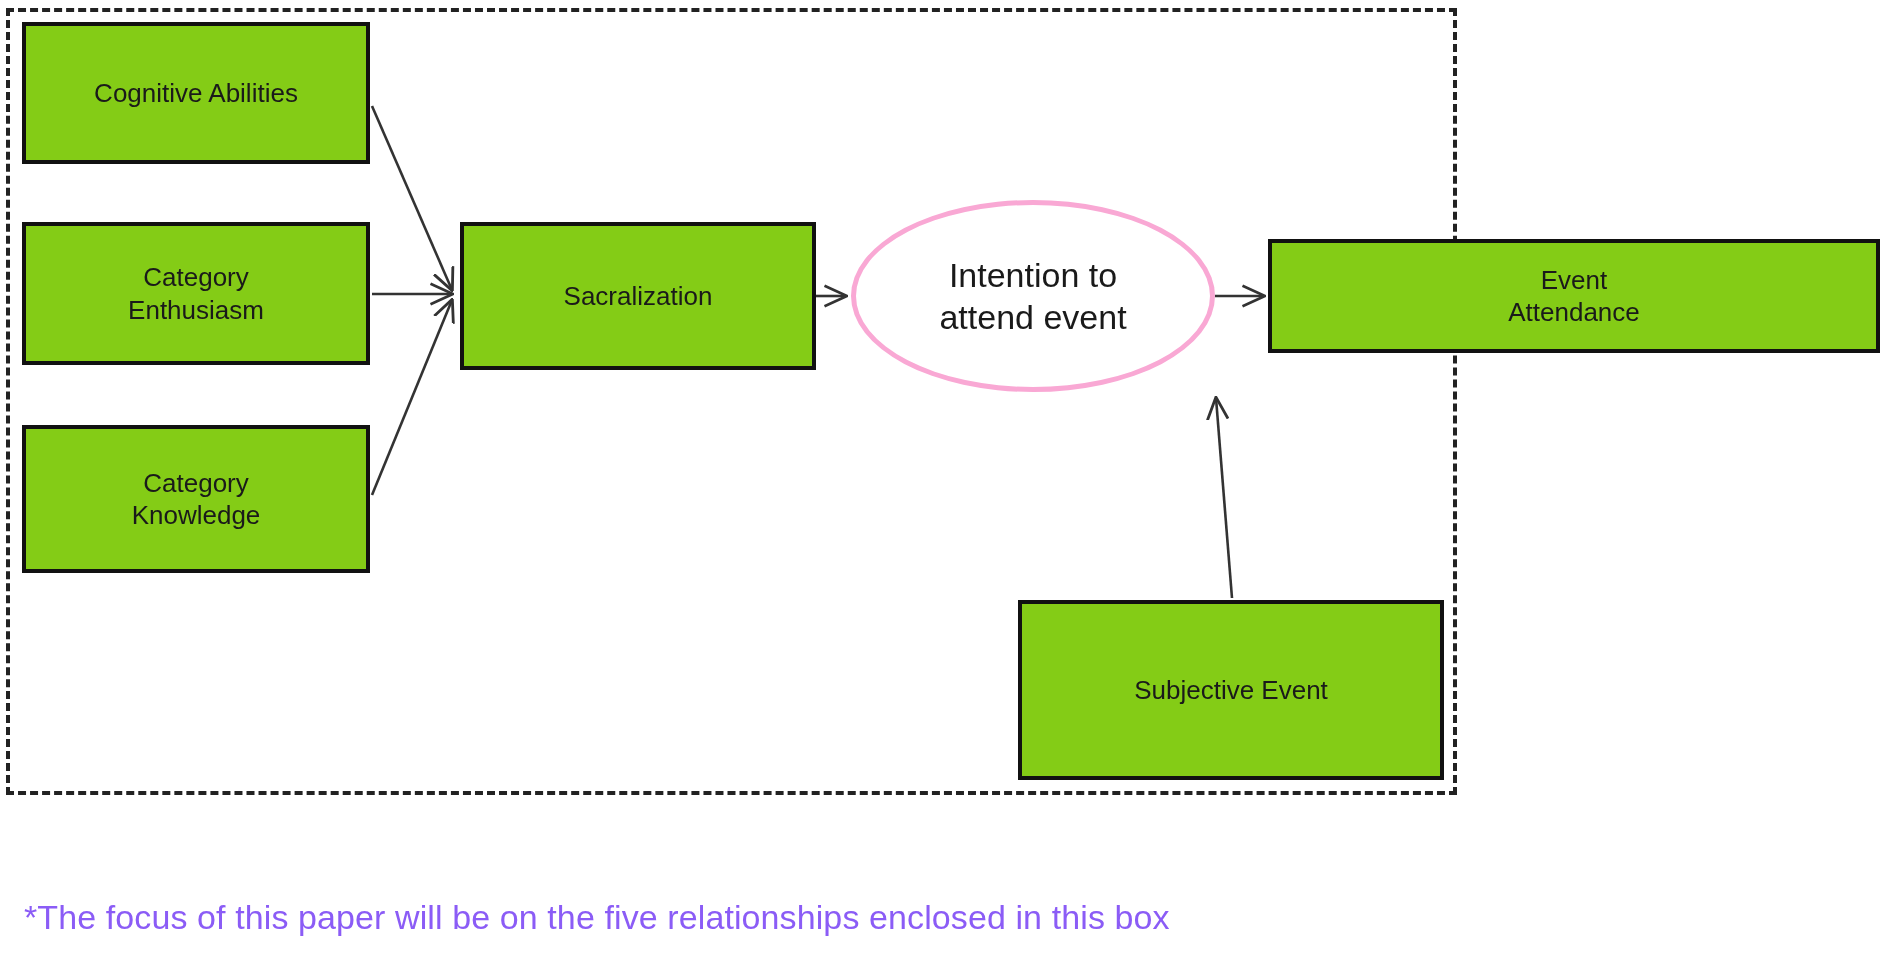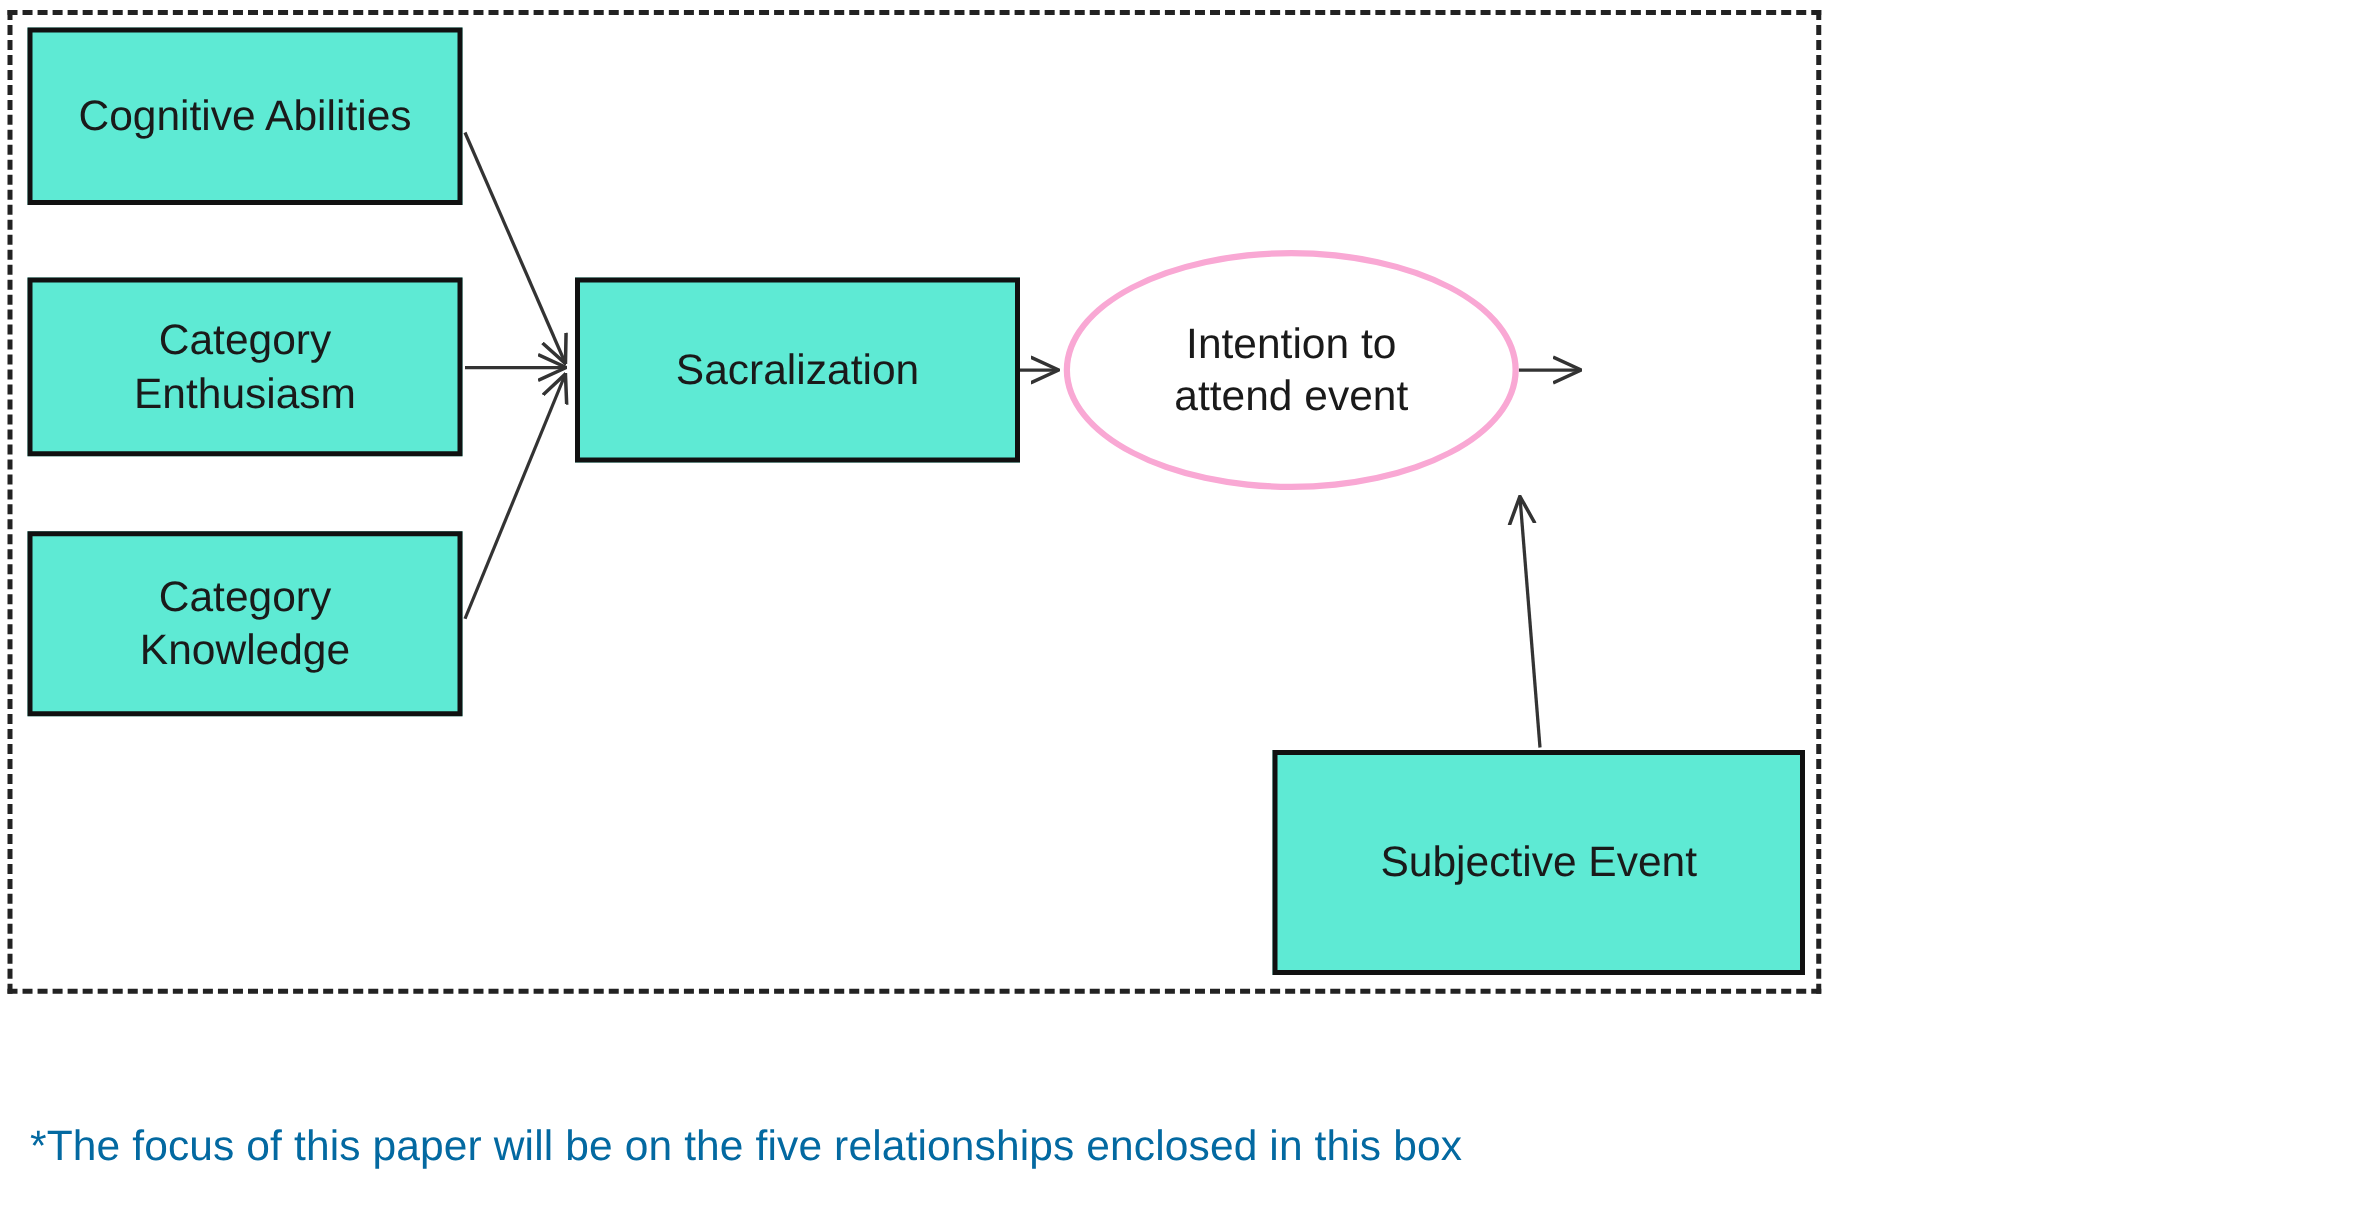--- a/index.html
+++ b/index.html
@@ -30,27 +30,27 @@
     border: 4px dashed #222222;
     box-sizing: border-box;
     background: transparent;
   }
 
   
   .node-box {
     position: absolute;
     box-sizing: border-box;
     border: 4px solid #111111;
-    background: #5eead4;
+    background: #84cc16;
     display: flex;
     align-items: center;
     justify-content: center;
     text-align: center;
     line-height: 1.25;
-    font-size: 34px;
+    font-size: 26px;
     color: #1a1a1a;
     padding: 4px 1px;
   }
   .node-box .node-label {
     display: block;
     white-space: pre-line;
   }
 
   
   .node-ellipse {
@@ -86,21 +86,21 @@
     stroke: #333333;
     fill: none;
   }
 
   
   .footnote {
     position: absolute;
     left: 24px;
     top: 898px;
     font-size: 34px;
-    color: #0369a1;
+    color: #8b5cf6;
     white-space: nowrap;
     letter-spacing: 0.1px;
   }
 
   
   #node-cognitive-abilities { left: 22px;   top: 22px;  width: 348px; height: 142px; }
   #node-category-enthusiasm { left: 22px;   top: 222px; width: 348px; height: 143px; }
   #node-category-knowledge  { left: 22px;   top: 425px; width: 348px; height: 148px; }
   #node-sacralization       { left: 460px;  top: 222px; width: 356px; height: 148px; }
   #node-intention           { left: 851px;  top: 200px; width: 364px; height: 192px; }
@@ -150,20 +150,24 @@
 
   <div class="node-box" id="node-sacralization">
     <span class="node-label">Sacralization</span>
   </div>
 
   <div class="node-ellipse" id="node-intention">
     <span class="node-label">Intention to
 attend event</span>
   </div>
 
+  <div class="node-box" id="node-event-attendance">
+    <span class="node-label">Event
+Attendance</span>
+  </div>
 
   <div class="node-box" id="node-subjective-norms">
     <span class="node-label">Subjective Event</span>
   </div>
 
   <div class="footnote">*The focus of this paper will be on the five relationships enclosed in this box</div>
 
 </div>
 
 </body></html>

